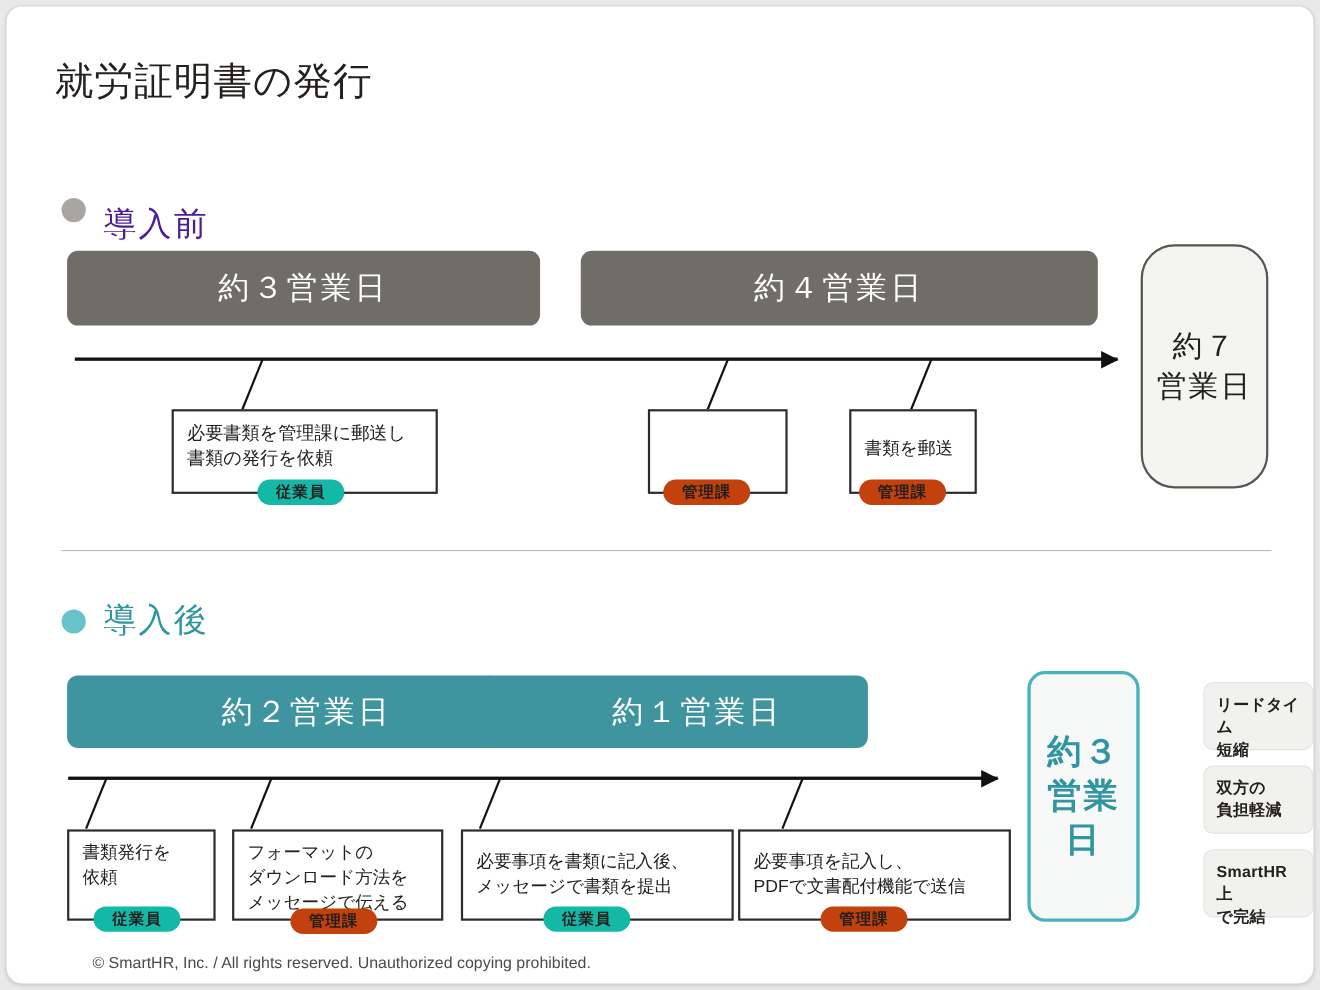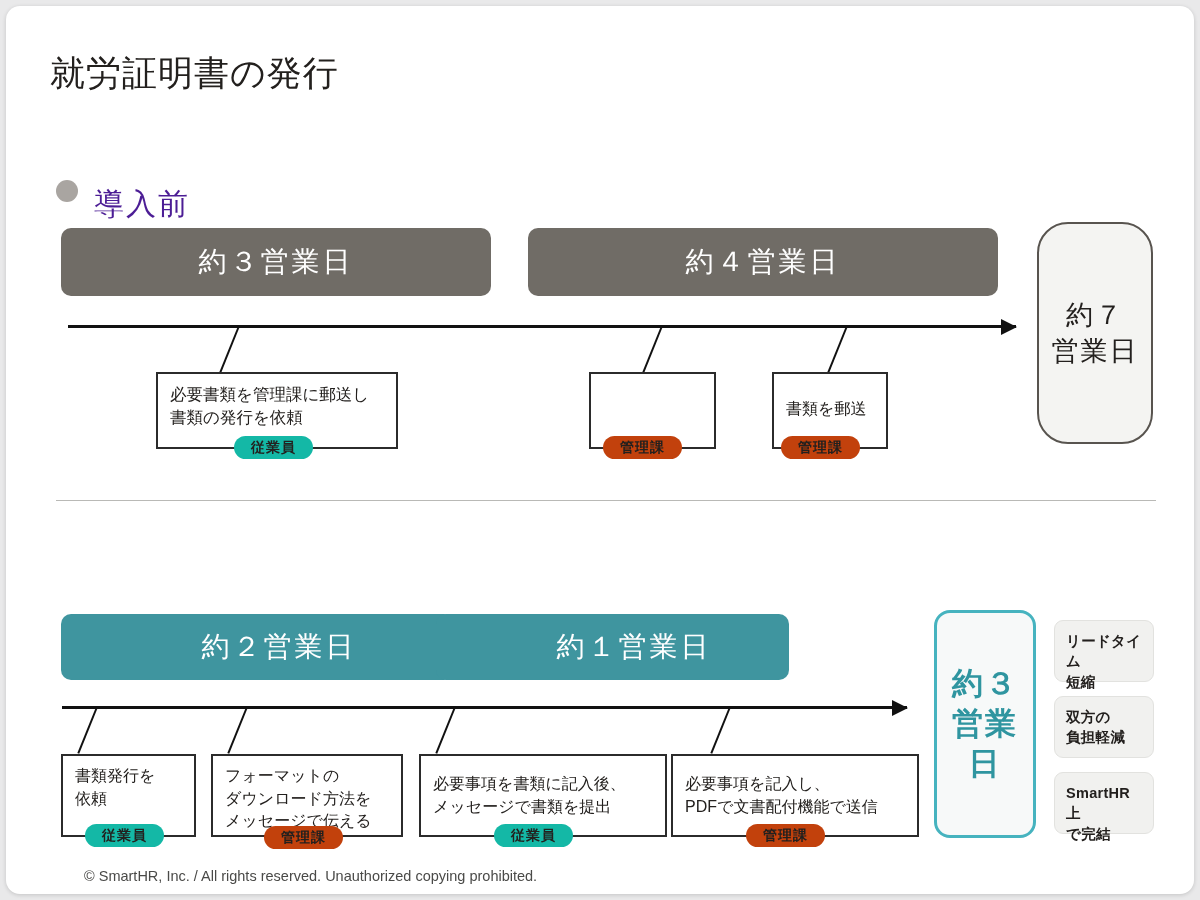--- a/index.html
+++ b/index.html
@@ -84,21 +84,21 @@
   .total.gray{border:2px solid #58544f;background:#f4f4f2;color:#23201e;
     font-size:27px;line-height:1.35;letter-spacing:2px;}
   .total.teal{border:3px solid #46b3bf;background:#f7f9f9;color:#2f95a0;
     font-size:31px;font-weight:bold;line-height:1.3;letter-spacing:2px;}
 
   
   .chip{
     position:absolute;box-sizing:border-box;
     background:#f1f1ef;border:1px solid #e2e2df;border-radius:9px;
     color:#23201e;font-size:14.5px;font-weight:bold;line-height:1.4;
-    padding:10px 10px 0 11px;white-space:pre-line;letter-spacing:.3px;
+    padding:10px 10px 0 11px;white-space:pre-line;letter-spacing:.3px;margin-left:40px;
   }
 
   
   #divider{position:absolute;left:50px;top:494px;width:1100px;height:1px;background:#b9b9b6;}
   #footer{
     position:absolute;left:50px;top:862px;
     font-size:14.5px;color:#4a4a48;white-space:nowrap;margin-left:28px;
   }
 </style>
 </head>
@@ -134,20 +134,24 @@
   <div class="step small" style="left:766px;top:366px;width:116px;height:77px;">
     <div class="txt" style="top:24px;">書類を郵送</div>
     <div class="tag adm" style="left:7px;">管理課</div>
   </div>
 
   <div class="total gray" style="left:1031px;top:216px;width:116px;height:222px;border-radius:31px;">約７
 営業日</div>
 
   <div id="divider"></div>
 
+  <div class="sec-head" id="head-after">
+    <span class="sec-dot"></span>
+    <span class="sec-label">導入後</span>
+  </div>
 
   <div class="bar teal" style="left:55px;top:608px;width:350px;height:66px;">約２営業日</div>
   <div class="bar teal" style="left:430px;top:608px;width:310px;height:66px;">約１営業日</div>
 
   <div class="axis" style="left:56px;top:700px;width:845px;">
     <span class="head"></span>
   </div>
   <div class="leader" style="left:90px;top:701px;height:50px;transform:rotate(22deg);"></div>
   <div class="leader" style="left:240px;top:701px;height:50px;transform:rotate(22deg);"></div>
   <div class="leader" style="left:448px;top:701px;height:50px;transform:rotate(22deg);"></div>

